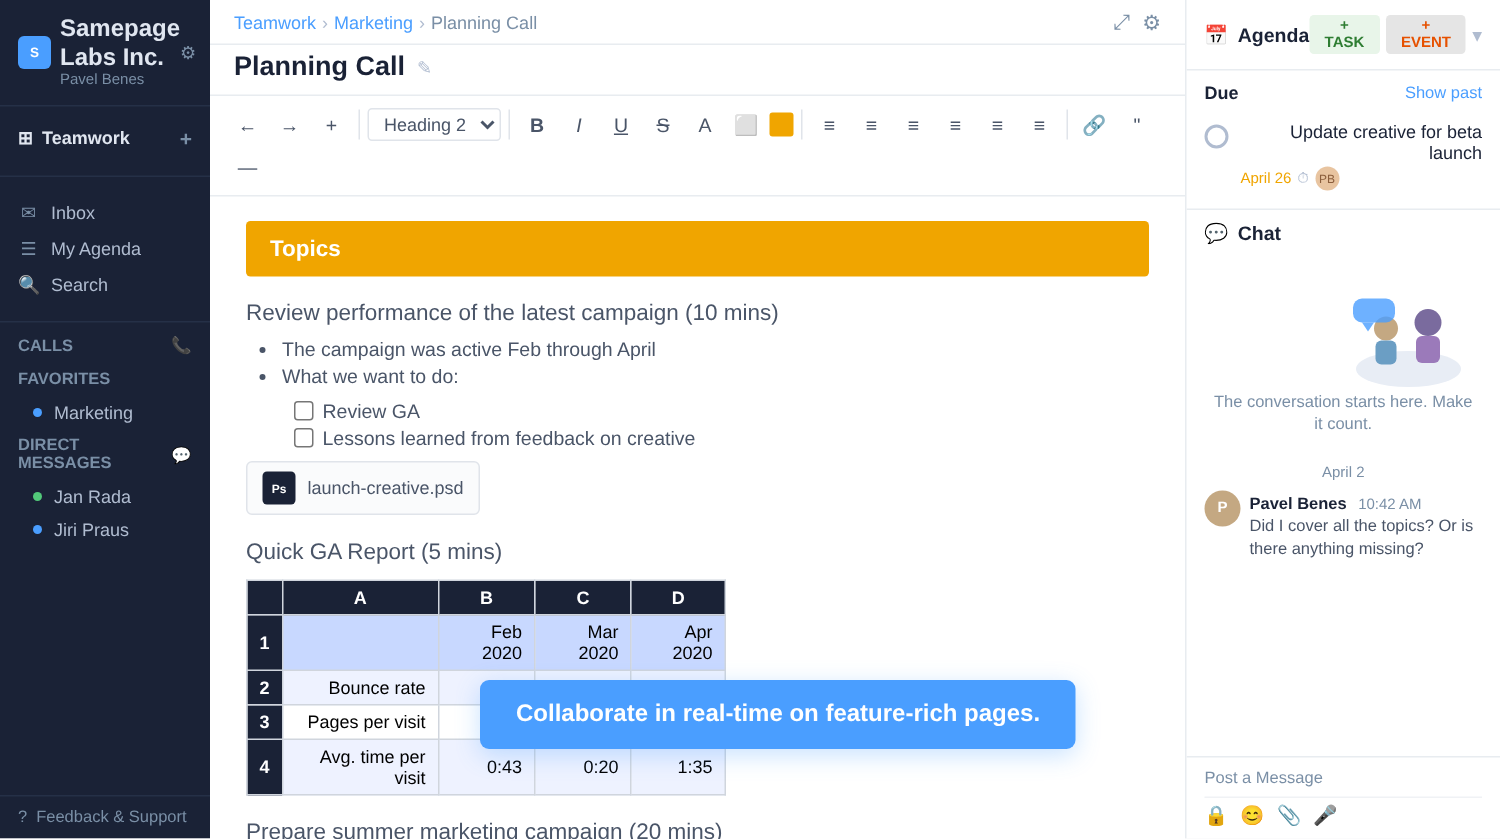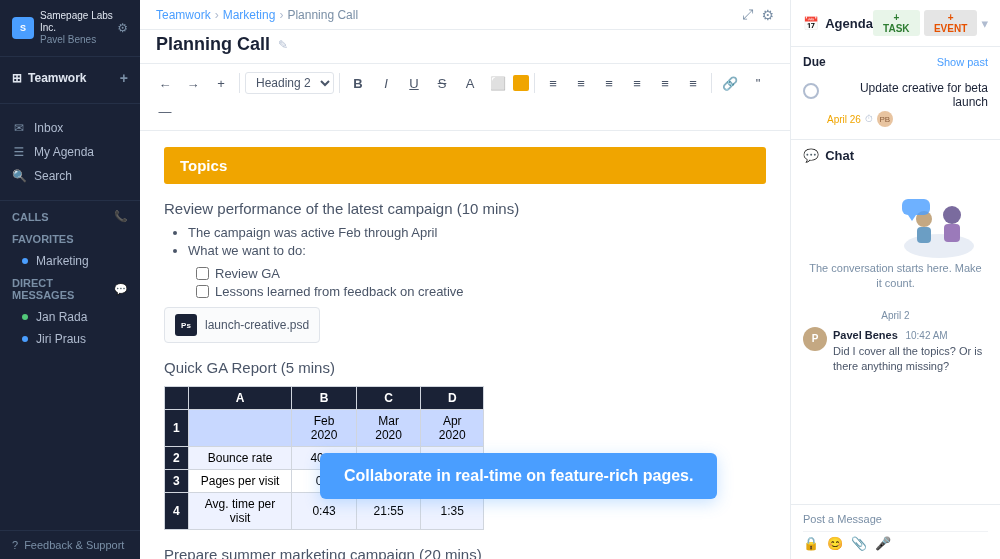--- a/index.html
+++ b/index.html
@@ -4,21 +4,21 @@
   <style>
     * { box-sizing: border-box; margin: 0; padding: 0; }
     body { font-family: -apple-system, BlinkMacSystemFont, 'Segoe UI', sans-serif; font-size: 13px; background: #f5f6f8; display: flex; height: 559px; overflow: hidden; }
 
     
     .sidebar { width: 140px; background: #1a2236; color: #b0bcd0; display: flex; flex-direction: column; flex-shrink: 0; height: 559px; overflow: hidden; }
     .sidebar-header { padding: 10px 12px; display: flex; align-items: center; justify-content: space-between; border-bottom: 1px solid #253047; }
     .sidebar-company { display: flex; align-items: center; gap: 6px; }
     .sidebar-logo { width: 22px; height: 22px; background: #4a9eff; border-radius: 4px; display: flex; align-items: center; justify-content: center; font-size: 9px; color: white; font-weight: bold; flex-shrink: 0; }
     .sidebar-company-info { display: flex; flex-direction: column; }
-    .sidebar-company-name { font-size: 10px; color: #e0e6f0; font-weight: 400; line-height: 1.2; }
+    .sidebar-company-name { font-size: 16px; color: #e0e6f0; font-weight: 700; line-height: 1.2; }
     .sidebar-user-name { font-size: 10px; color: #7a8fa6; line-height: 1.2; }
     .sidebar-gear { font-size: 12px; color: #7a8fa6; cursor: pointer; }
 
     .sidebar-section { padding: 8px 0; }
     .sidebar-team-row { display: flex; align-items: center; justify-content: space-between; padding: 5px 12px; color: #e0e6f0; font-size: 12px; font-weight: 600; cursor: pointer; }
     .sidebar-team-left { display: flex; align-items: center; gap: 6px; }
     .sidebar-add { color: #7a8fa6; font-size: 14px; }
 
     .sidebar-item { display: flex; align-items: center; gap: 8px; padding: 5px 12px; color: #b0bcd0; font-size: 12px; cursor: pointer; }
     .sidebar-item .icon { font-size: 12px; color: #7a8fa6; width: 14px; text-align: center; }
@@ -66,21 +66,21 @@
     .checkbox-list { margin-left: 32px; margin-bottom: 8px; }
     .checkbox-list li { margin: 3px 0; color: #4a5568; display: flex; align-items: center; gap: 6px; }
     .checkbox-list li input[type="checkbox"] { flex-shrink: 0; }
 
     .file-attachment { display: flex; align-items: center; gap: 8px; padding: 6px 10px; border: 1px solid #e0e4ea; border-radius: 4px; width: fit-content; margin: 8px 0; background: #fafbfc; }
     .file-icon { width: 22px; height: 22px; background: #1a2236; border-radius: 3px; display: flex; align-items: center; justify-content: center; font-size: 8px; color: white; font-weight: bold; }
     .file-name { font-size: 12px; color: #4a5568; }
 
     
     .data-table { border-collapse: collapse; margin: 10px 0; font-size: 12px; width: 320px; }
-    .data-table th, .data-table td { border: 1px solid #d0d5dd; padding: 4px 8px; text-align: center; }
+    .data-table th, .data-table td { border: 1px solid #d0d5dd; padding: 4px 8px; text-align: right; }
     .data-table th { background: #1a2236; color: #fff; font-weight: 600; text-align: center; }
     .data-table tbody tr:nth-child(odd) { background: #eef2ff; }
     .data-table tbody tr:nth-child(even) { background: #fff; }
     .data-table td:first-child { background: #1a2236; color: #fff; width: 16px; text-align: center; font-weight: 600; }
     .data-table .row-blue td:not(:first-child) { background: #c8d8ff; }
 
     
     .tooltip-overlay { position: absolute; left: 180px; bottom: 60px; background: #4a9eff; color: #fff; font-size: 16px; font-weight: 600; padding: 14px 24px; border-radius: 6px; box-shadow: 0 4px 16px rgba(74,158,255,0.3); white-space: nowrap; }
 
     
@@ -323,21 +323,21 @@
           <td>3</td>
           <td>Pages per visit</td>
           <td>0.8</td>
           <td>1.2</td>
           <td>1.3</td>
         </tr>
         <tr>
           <td>4</td>
           <td>Avg. time per visit</td>
           <td>0:43</td>
-          <td>21:55</td>
+          <td>0:20</td>
           <td>1:35</td>
         </tr>
       </tbody>
     </table>
 
     <div class="section-heading">
       <span>Prepare summer marketing campaign </span>
       <span>(20 mins)</span>
     </div>
 

